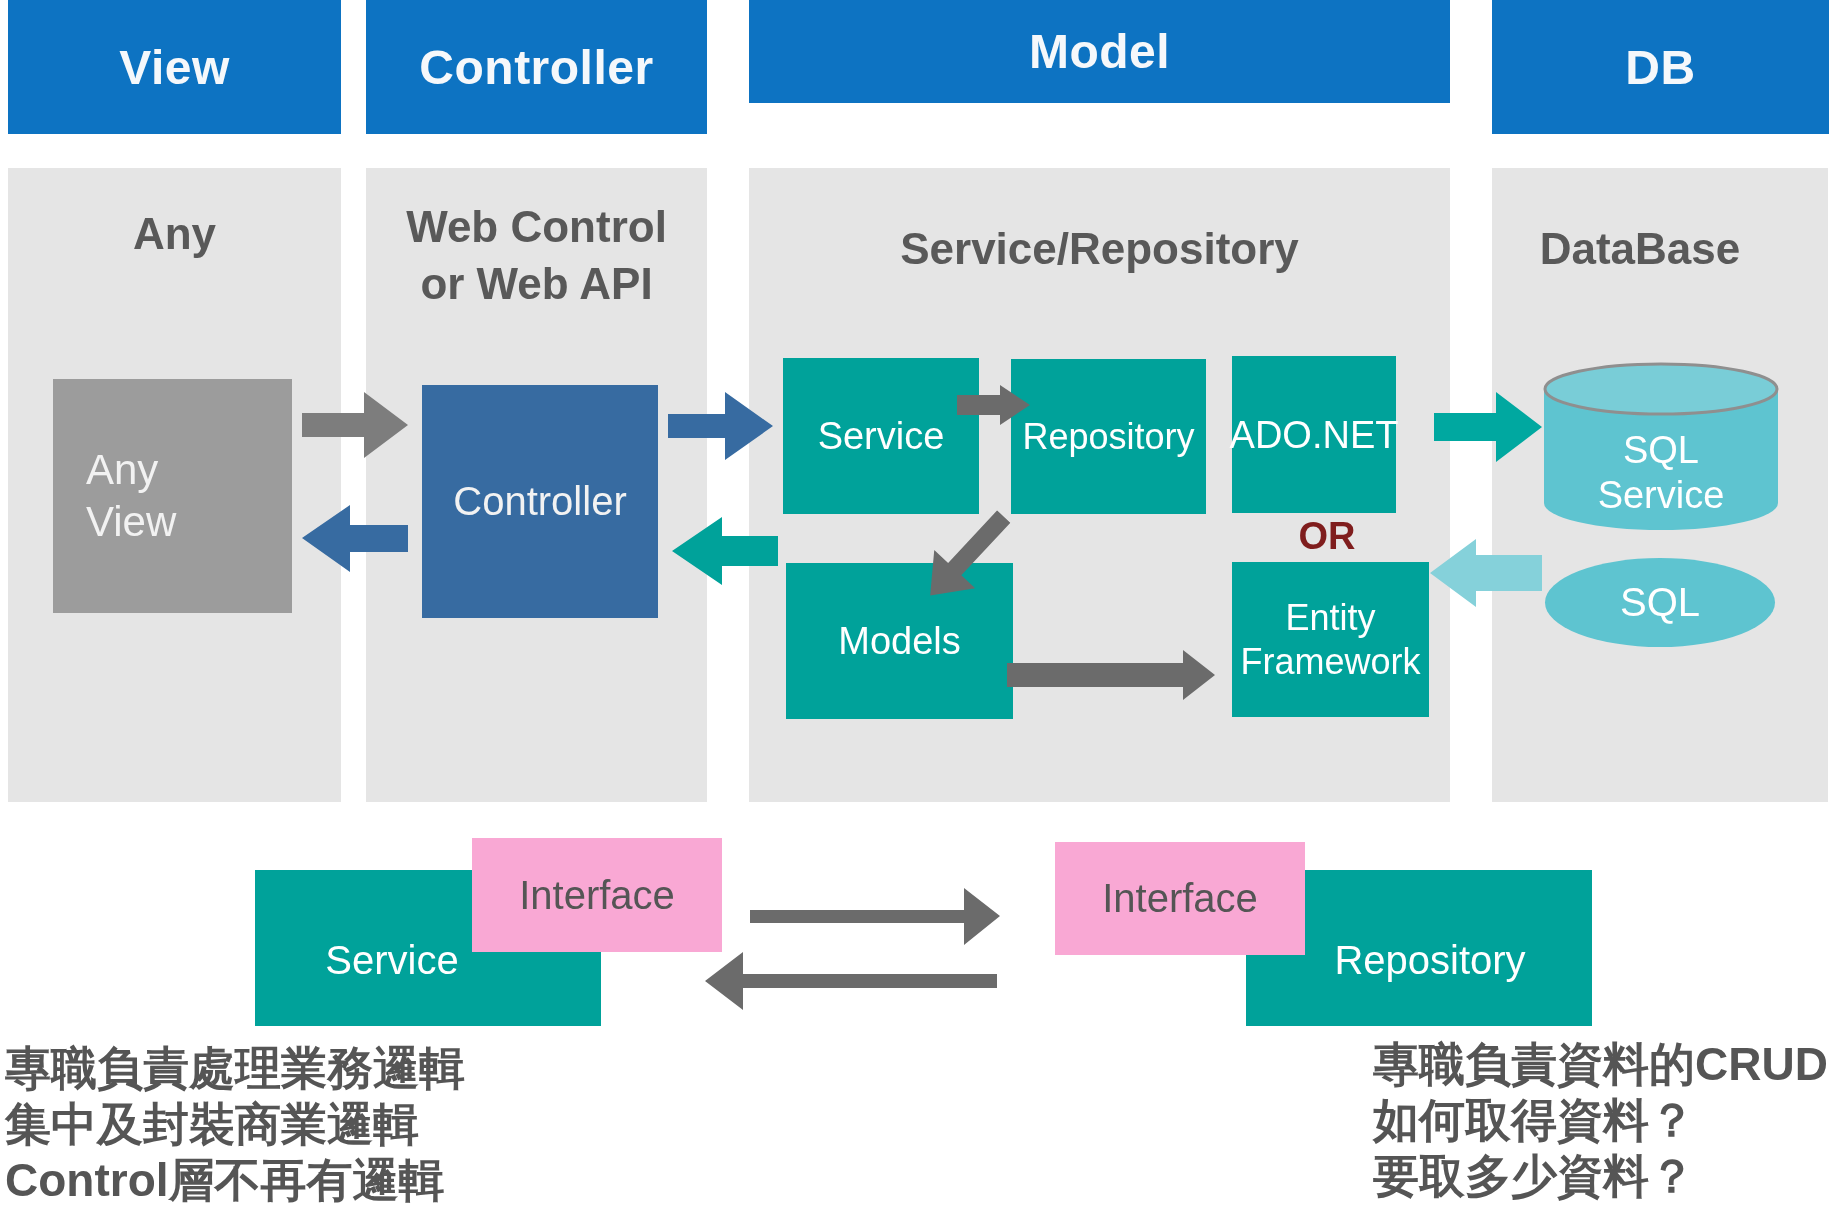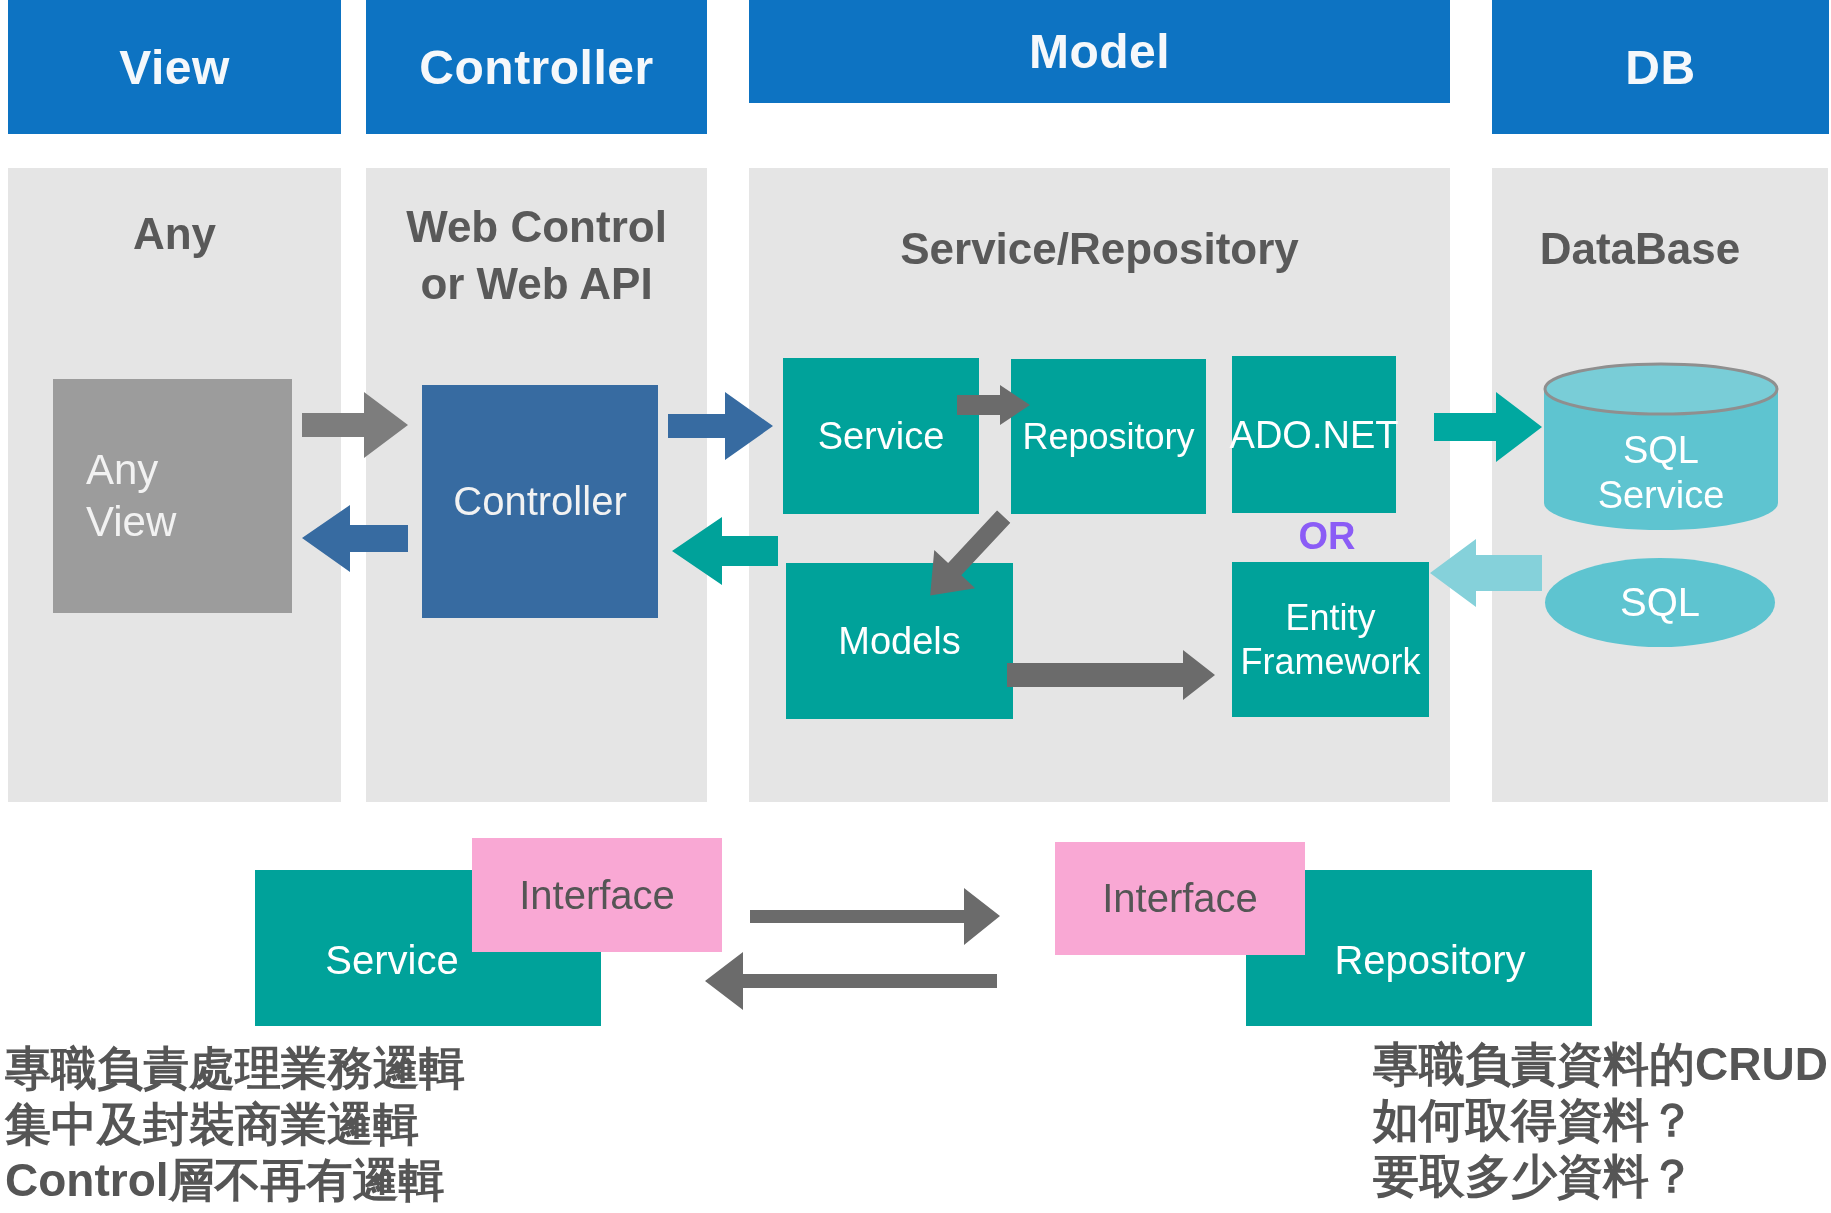--- a/index.html
+++ b/index.html
@@ -25,21 +25,21 @@
     font-size:42px;line-height:52px;padding-left:33px;box-sizing:border-box;
   }
   .bluebox{
     background:#376ba1;color:#f2f2f2;display:flex;align-items:center;justify-content:center;
     font-size:40px;
   }
   .ifacebox{
     background:#f9a8d4;color:#555555;display:flex;align-items:center;justify-content:center;
     font-size:40px;
   }
-  .orlbl{color:#8b5cf6;font-size:38px;font-weight:700;text-align:center;}
+  .orlbl{color:#7f1d1d;font-size:38px;font-weight:700;text-align:center;}
   .cjk{color:#555555;font-size:46px;font-weight:700;line-height:56px;white-space:nowrap;}
   .dbtext{color:#ffffff;text-align:center;font-size:38px;line-height:45px;}
   .ellipse{background:#5ec4d0;border-radius:50%;display:flex;align-items:center;justify-content:center;
     color:#ffffff;font-size:40px;}
   svg{display:block;}
 </style>
 </head>
 <body>
 
 <div id="stage">

